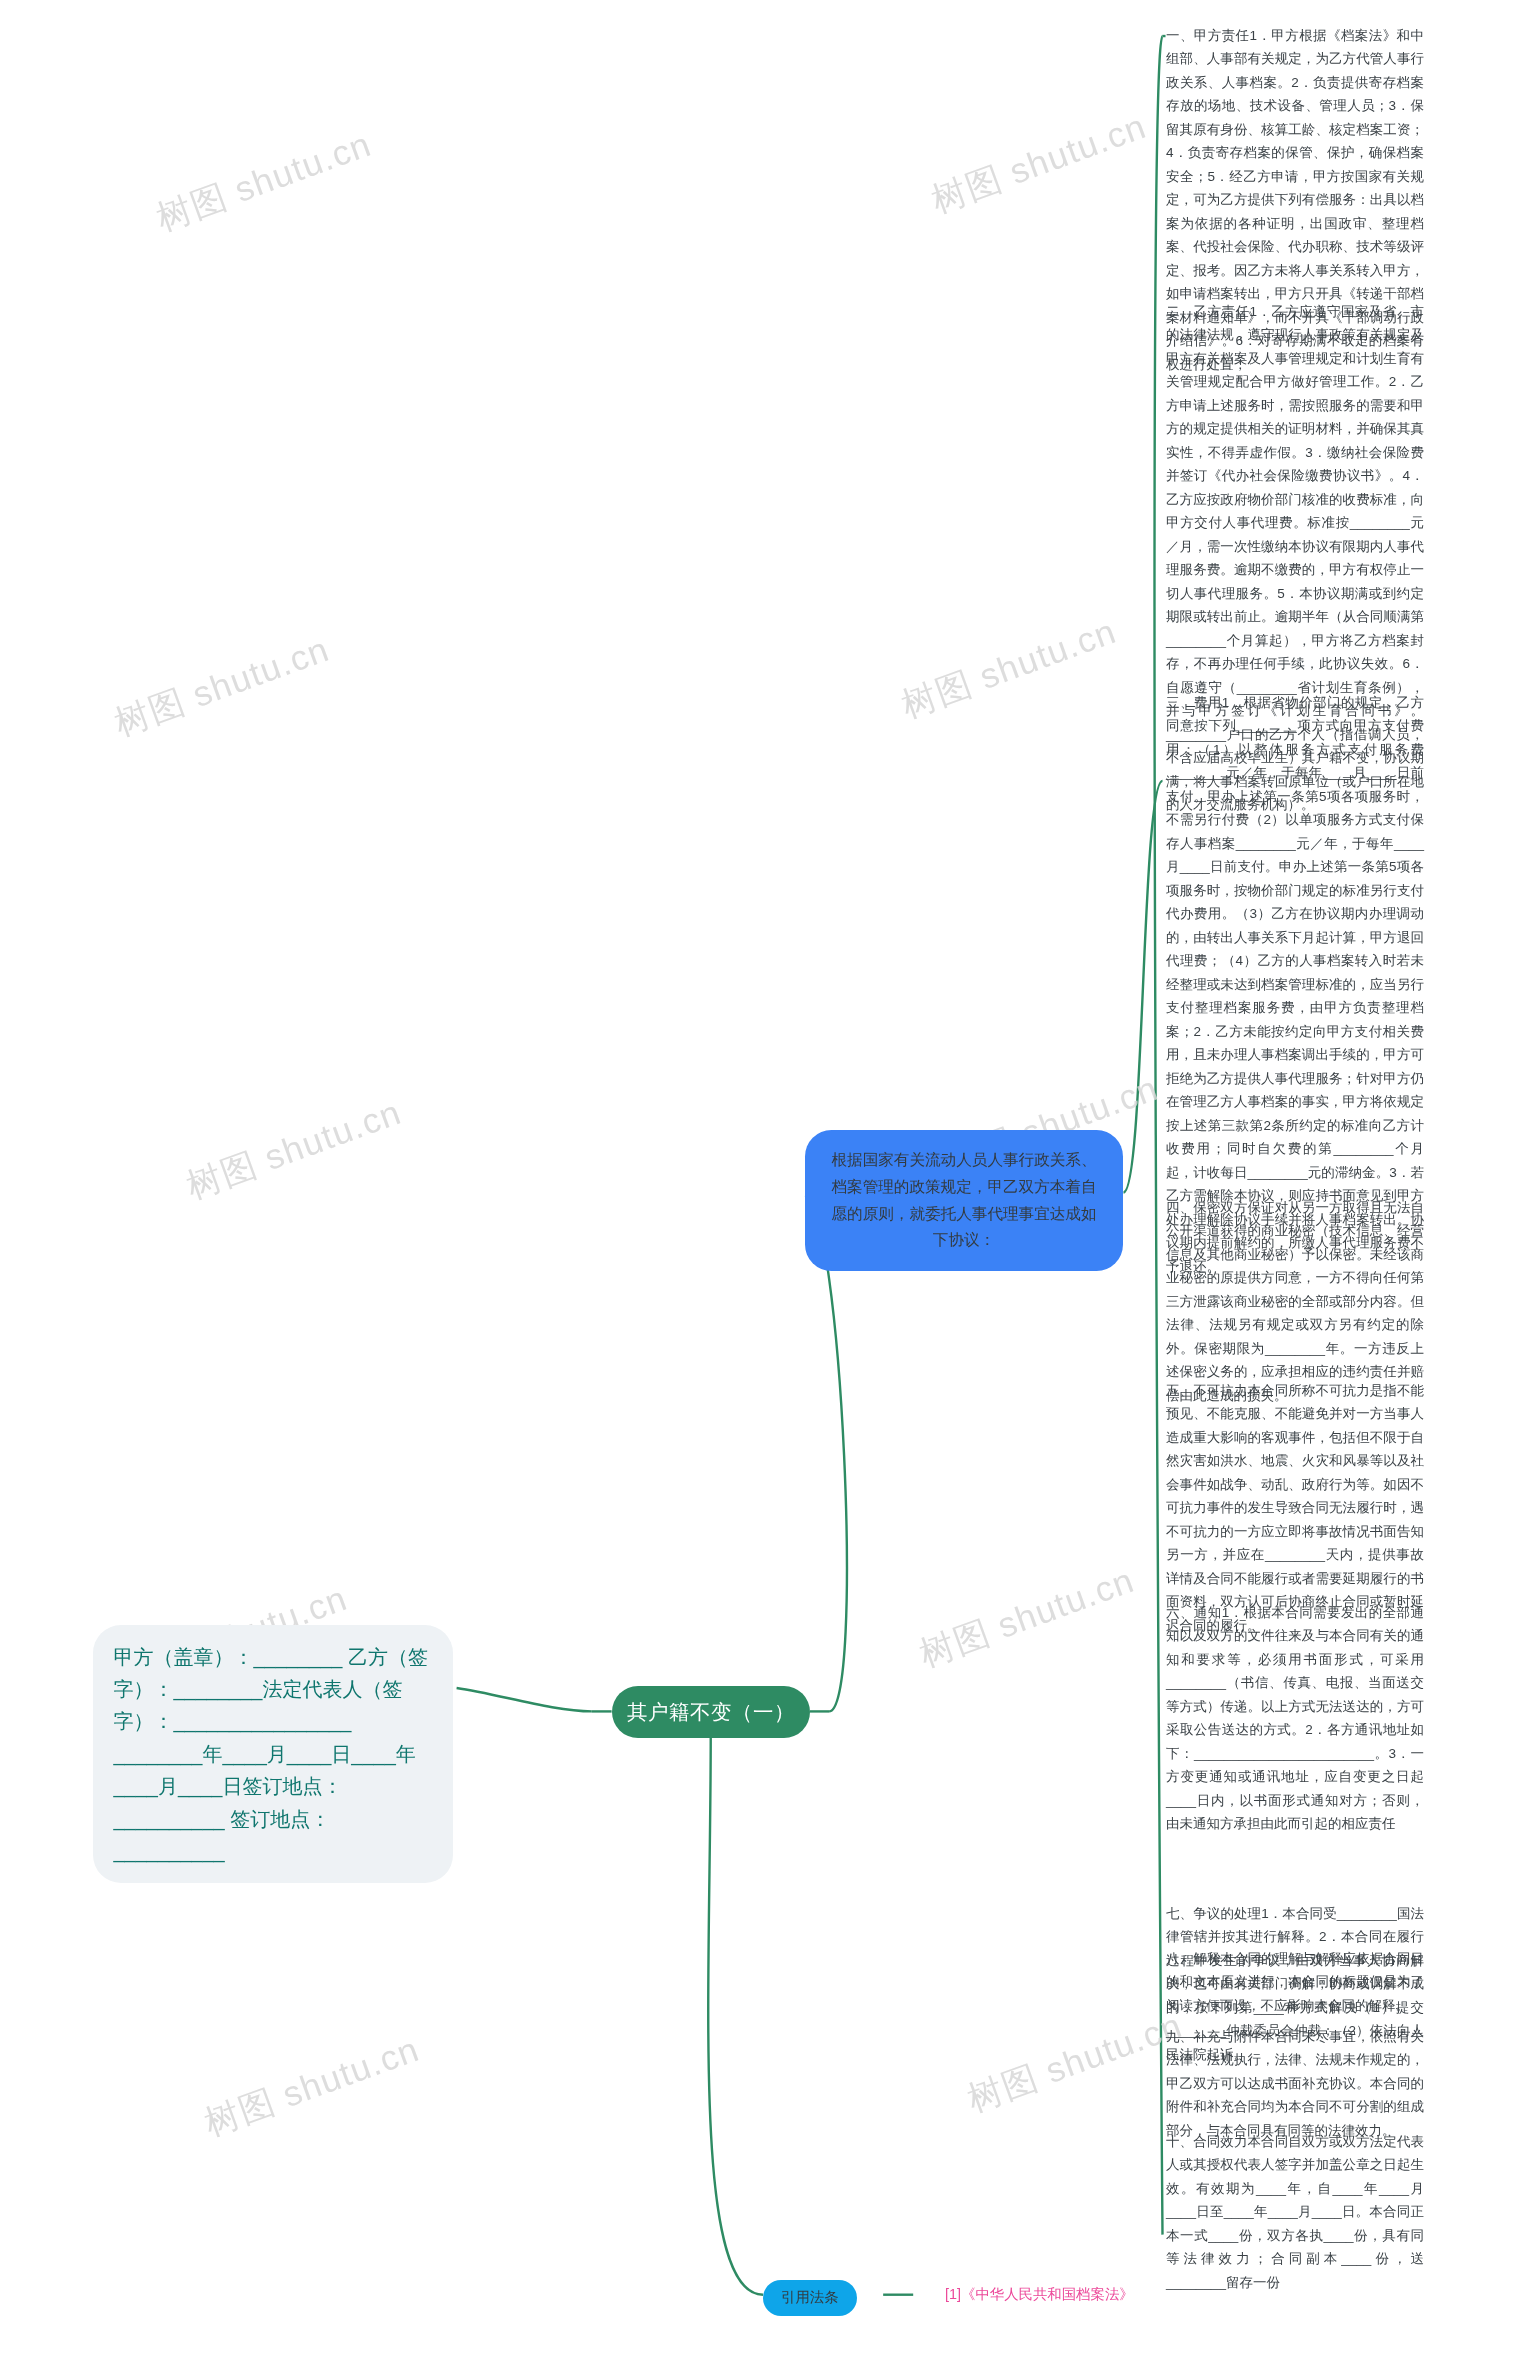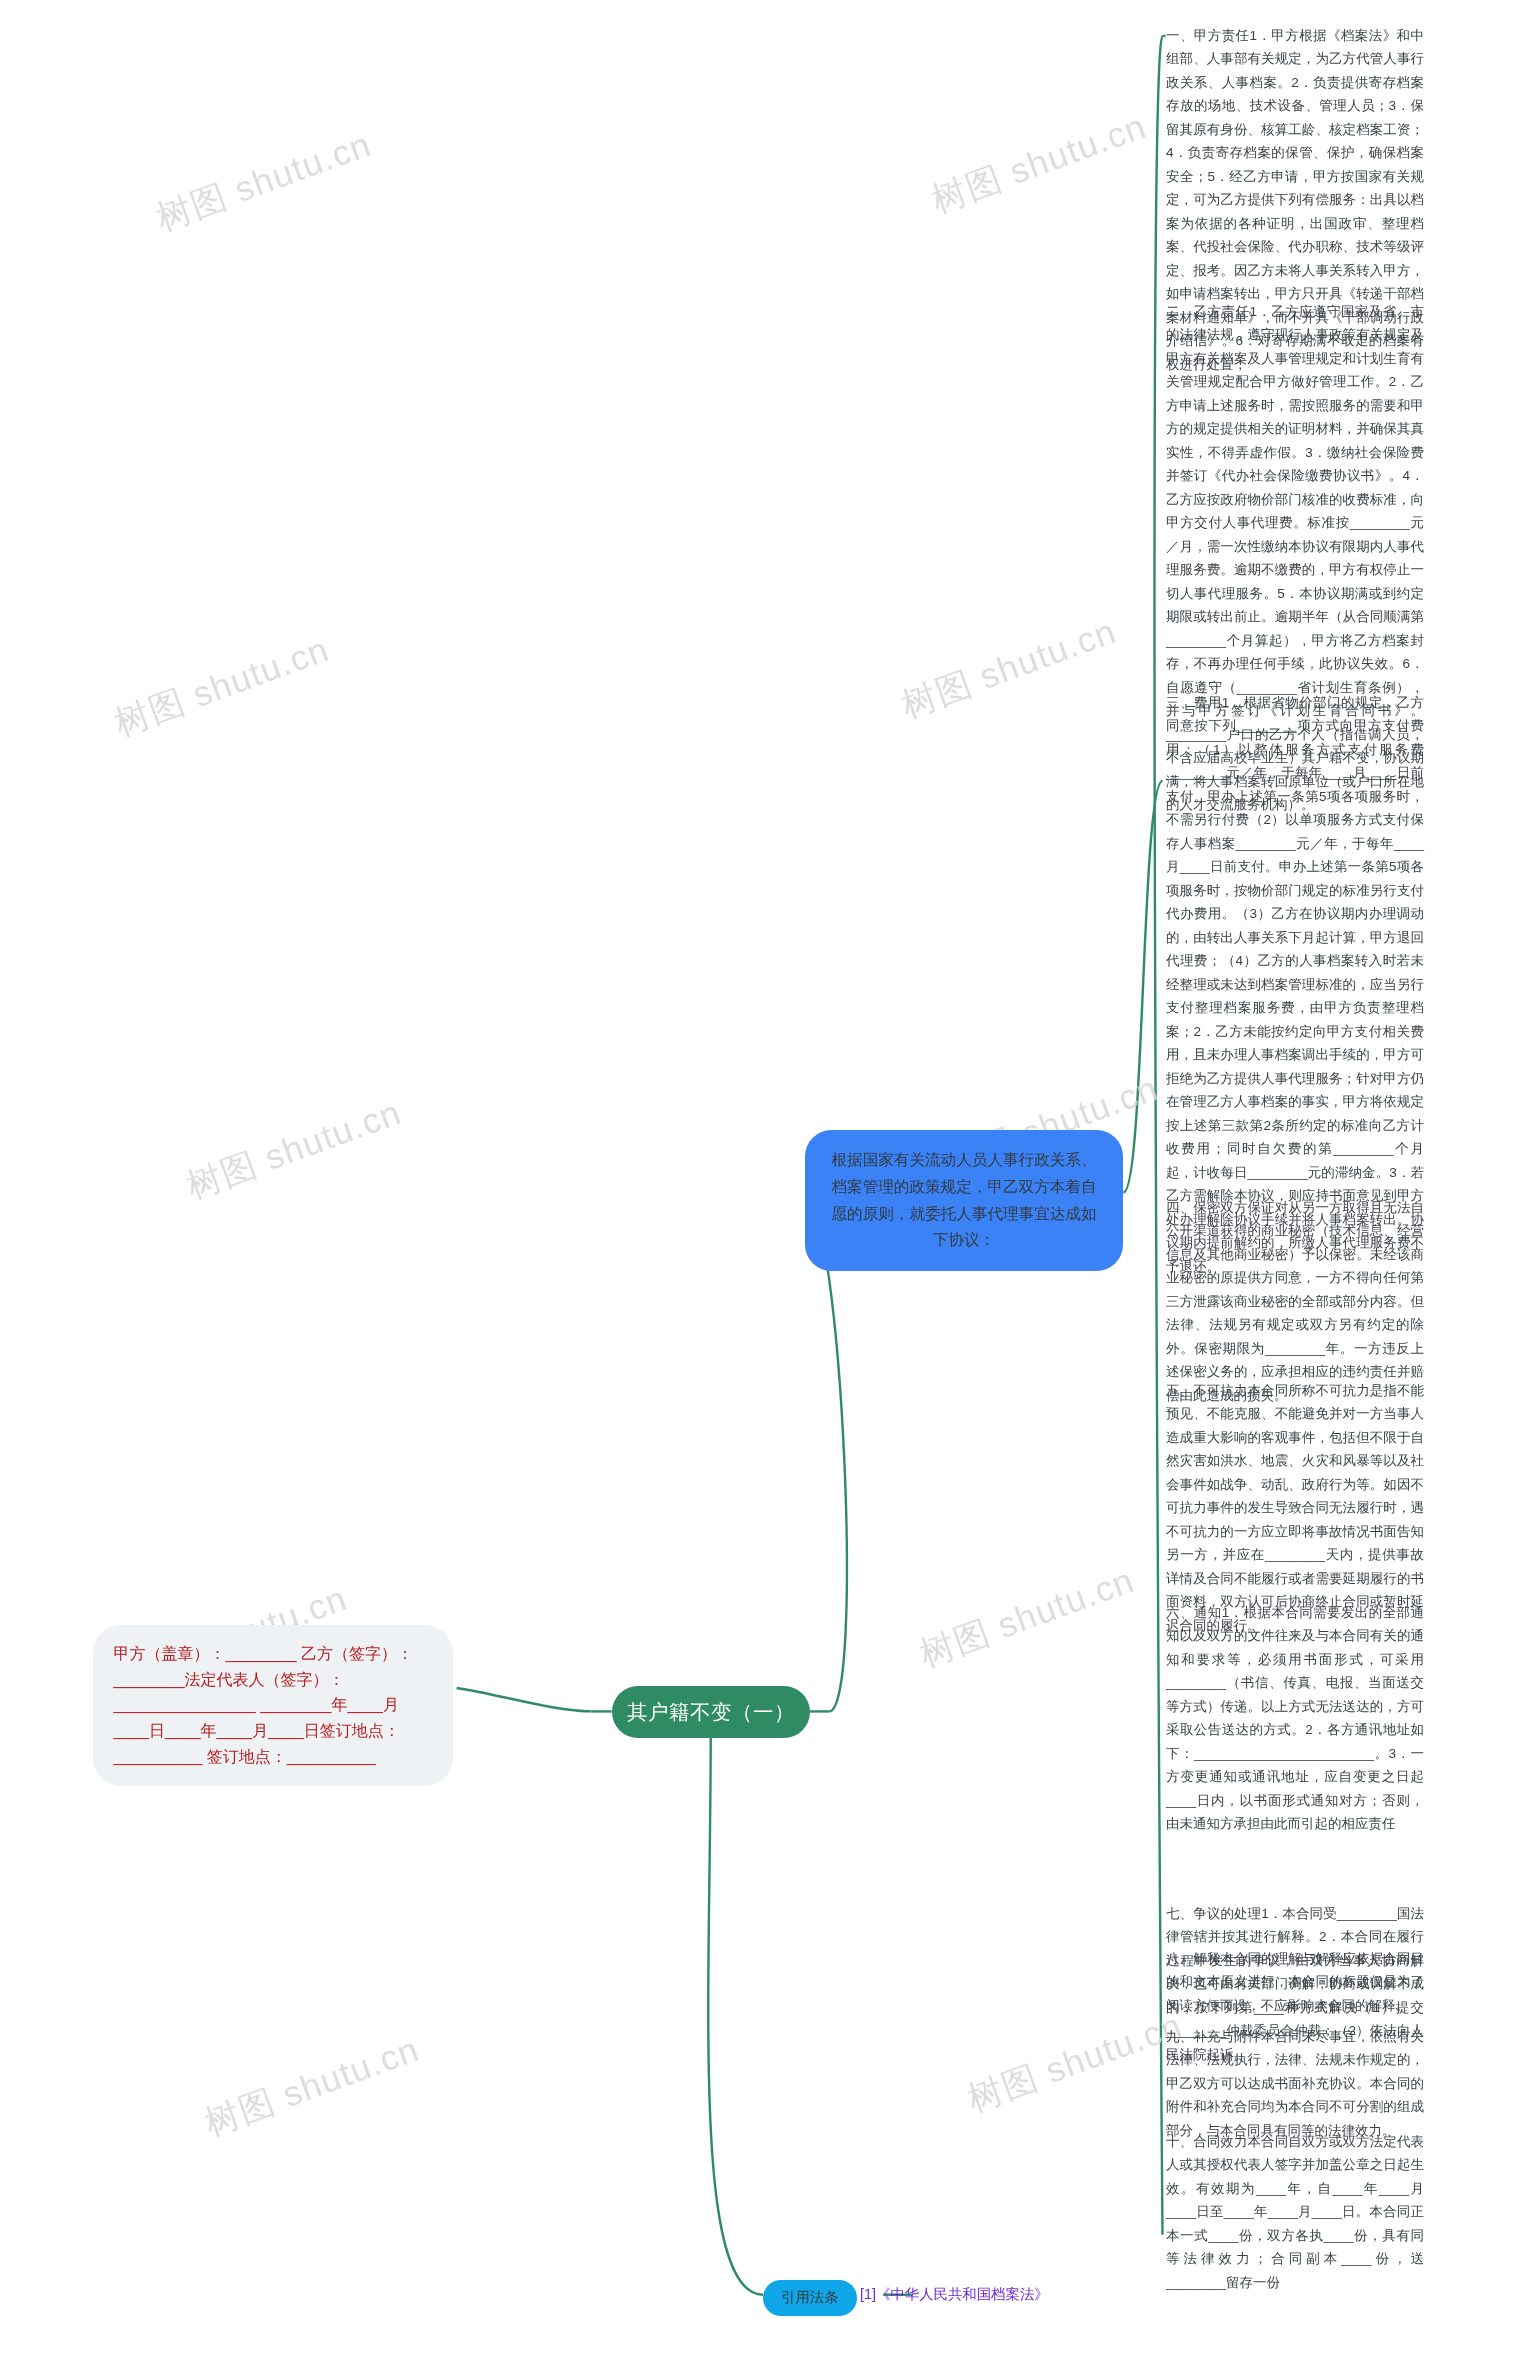--- a/index.html
+++ b/index.html
@@ -56,22 +56,22 @@
   .left-node {
     position: absolute;
     left: 93px;
     top: 1625px;
     width: 360px;
     min-height: 123px;
     background: #eef2f5;
     border-radius: 28px;
     padding: 15.6px 20.4px;
     box-sizing: border-box;
-    color: #b91c1c;
-    font-size: 16px;
+    color: #0f766e;
+    font-size: 20px;
     line-height: 1.62;
     z-index: 10;
   }
 
   
   .branch-node {
     position: absolute;
     left: 805px;
     top: 1130px;
     width: 318px;
@@ -93,23 +93,23 @@
     top: 2280px;
     background: #0ea5e9;
     border-radius: 18px;
     padding: 8.4px 18px;
     color: #333b40;
     font-size: 14.4px;
     z-index: 10;
   }
   .cite-text {
     position: absolute;
-    left: 860px;
+    left: 945px;
     top: 2285px;
-    color: #6d28d9;
+    color: #ec4899;
     font-size: 14.4px;
     z-index: 10;
   }
 
   
   .clauses {
     position: absolute;
     left: 1166px;
     top: 0;
     width: 258px;

